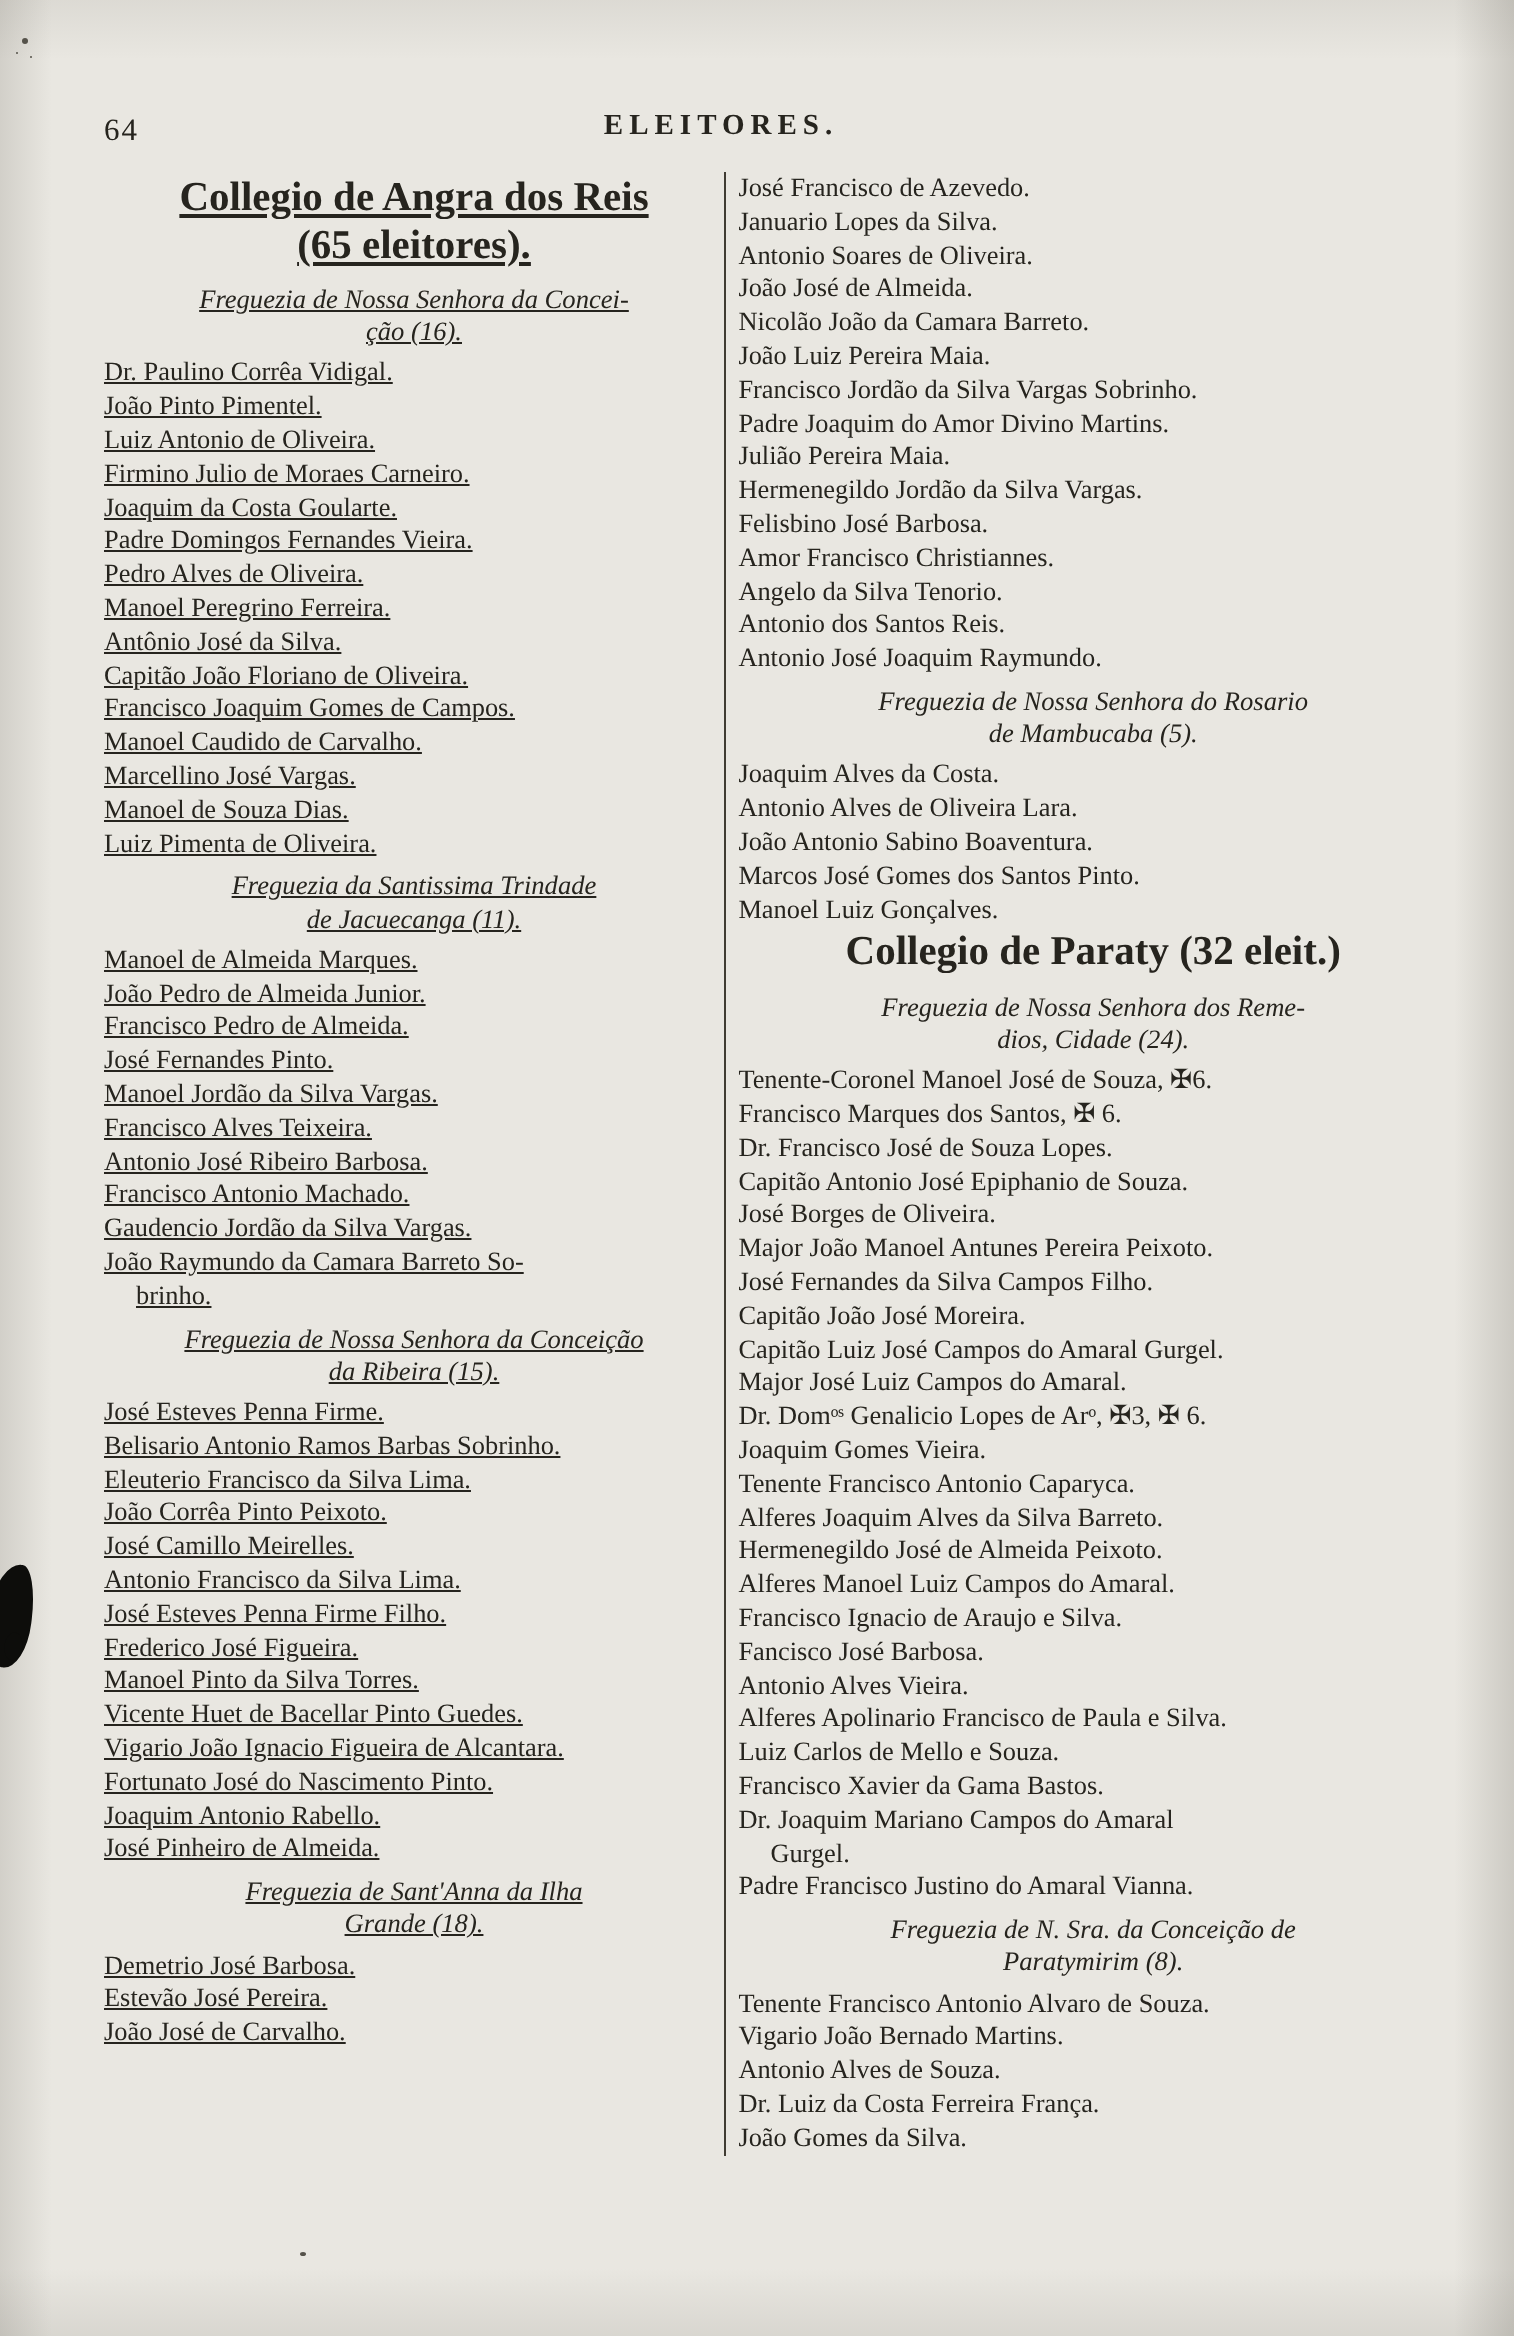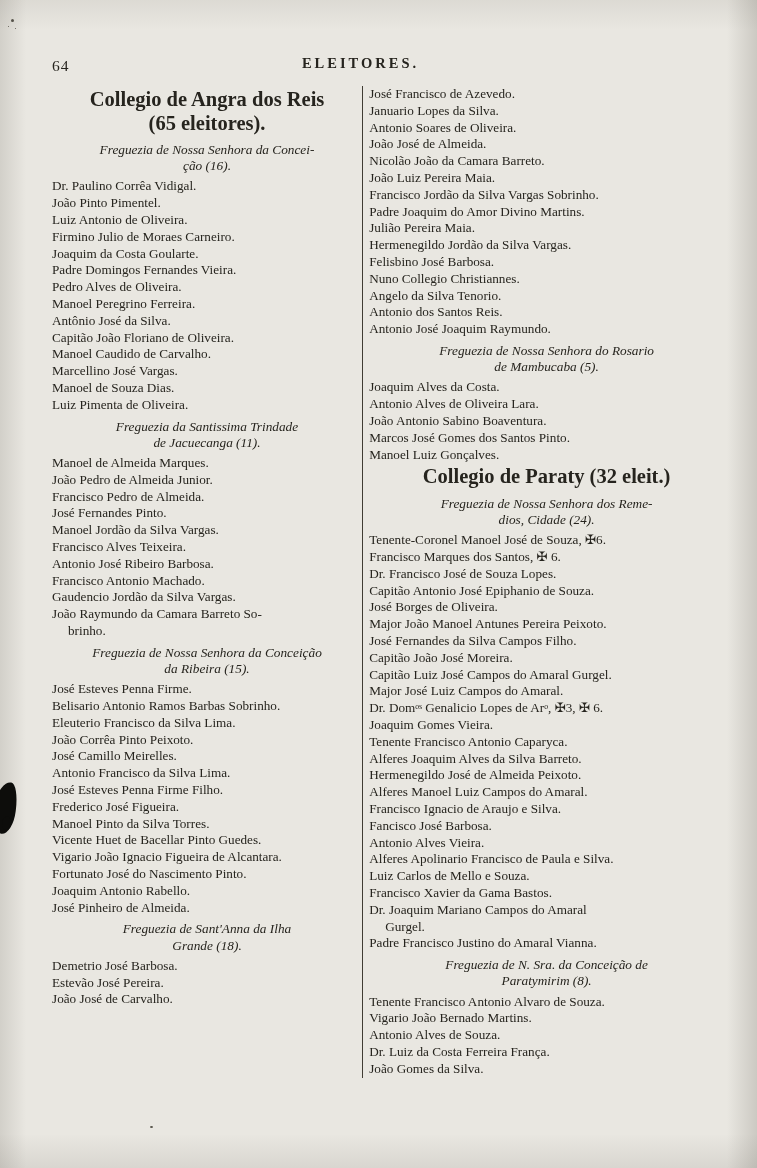--- a/index.html
+++ b/index.html
@@ -27,21 +27,21 @@
   }
   .page-header {
     display: block; text-align: center;
     font-weight: bold; font-size: 14.5px; letter-spacing: 3px;
     padding-right: 36px;
   }
   .columns {
     position: absolute; top: 86px; left: 52px; right: 33px;
     display: flex; align-items: stretch;
   }
-  .col-left  { width: 310px; flex: none; }
+  .col-left  { width: 310px; flex: none; text-decoration: underline; }
   .col-right { flex: 1; margin-left: 6px; }
   .divider { width: 1.2px; background: #403c33; flex: none; }
 
   .college-title {
     font-size: 20.5px; font-weight: bold; text-align: center;
     line-height: 23.5px; margin: 2px 0 7px;
     white-space: pre-line;
   }
   .freguezia-heading {
     font-style: italic; text-align: center;
@@ -91,20 +91,21 @@
       <div class="name-line">Dr. Paulino Corrêa Vidigal.</div>
       <div class="name-line">João Pinto Pimentel.</div>
       <div class="name-line">Luiz Antonio de Oliveira.</div>
       <div class="name-line">Firmino Julio de Moraes Carneiro.</div>
       <div class="name-line">Joaquim da Costa Goularte.</div>
       <div class="name-line">Padre Domingos Fernandes Vieira.</div>
       <div class="name-line">Pedro Alves de Oliveira.</div>
       <div class="name-line">Manoel Peregrino Ferreira.</div>
       <div class="name-line">Antônio José da Silva.</div>
       <div class="name-line">Capitão João Floriano de Oliveira.</div>
+      <div class="name-line">Francisco Joaquim Gomes de Campos.</div>
       <div class="name-line">Manoel Caudido de Carvalho.</div>
       <div class="name-line">Marcellino José Vargas.</div>
       <div class="name-line">Manoel de Souza Dias.</div>
       <div class="name-line">Luiz Pimenta de Oliveira.</div>
       <div class="freguezia-heading">Freguezia da Santissima Trindade
 de Jacuecanga (11).</div>
       <div class="name-line">Manoel de Almeida Marques.</div>
       <div class="name-line">João Pedro de Almeida Junior.</div>
       <div class="name-line">Francisco Pedro de Almeida.</div>
       <div class="name-line">José Fernandes Pinto.</div>
@@ -143,21 +144,21 @@
       <div class="name-line">Januario Lopes da Silva.</div>
       <div class="name-line">Antonio Soares de Oliveira.</div>
       <div class="name-line">João José de Almeida.</div>
       <div class="name-line">Nicolão João da Camara Barreto.</div>
       <div class="name-line">João Luiz Pereira Maia.</div>
       <div class="name-line">Francisco Jordão da Silva Vargas Sobrinho.</div>
       <div class="name-line">Padre Joaquim do Amor Divino Martins.</div>
       <div class="name-line">Julião Pereira Maia.</div>
       <div class="name-line">Hermenegildo Jordão da Silva Vargas.</div>
       <div class="name-line">Felisbino José Barbosa.</div>
-      <div class="name-line">Nuno Collegio Christiannes.</div>
+      <div class="name-line">Amor Francisco Christiannes.</div>
       <div class="name-line">Angelo da Silva Tenorio.</div>
       <div class="name-line">Antonio dos Santos Reis.</div>
       <div class="name-line">Antonio José Joaquim Raymundo.</div>
       <div class="freguezia-heading">Freguezia de Nossa Senhora do Rosario
 de Mambucaba (5).</div>
       <div class="name-line">Joaquim Alves da Costa.</div>
       <div class="name-line">Antonio Alves de Oliveira Lara.</div>
       <div class="name-line">João Antonio Sabino Boaventura.</div>
       <div class="name-line">Marcos José Gomes dos Santos Pinto.</div>
       <div class="name-line">Manoel Luiz Gonçalves.</div>

